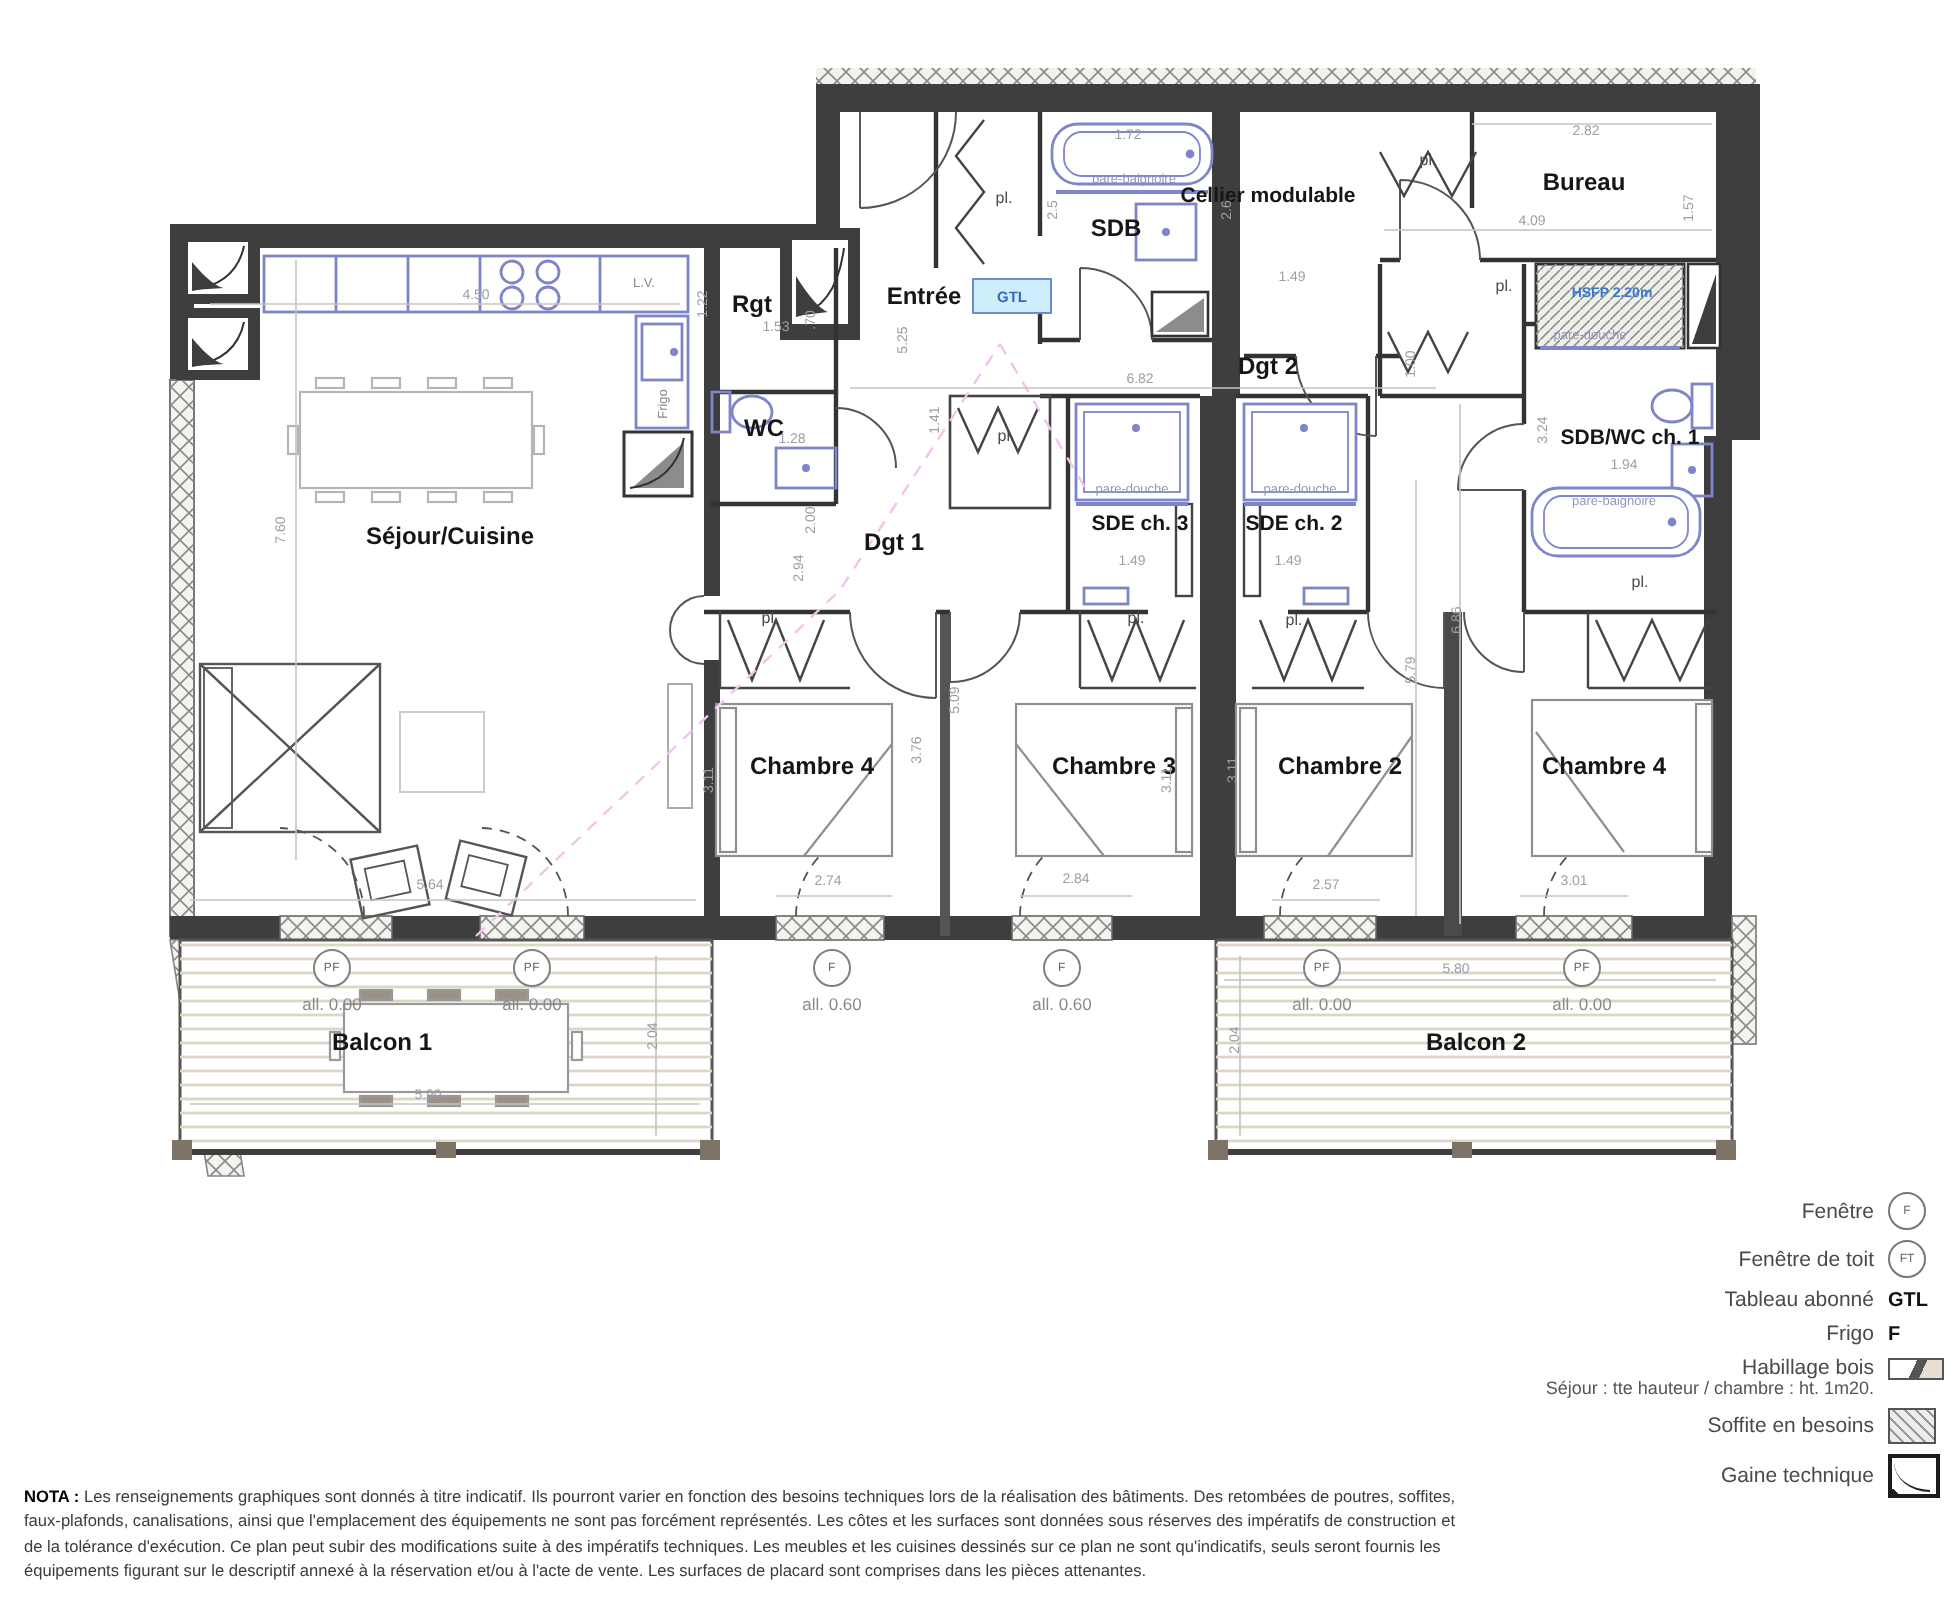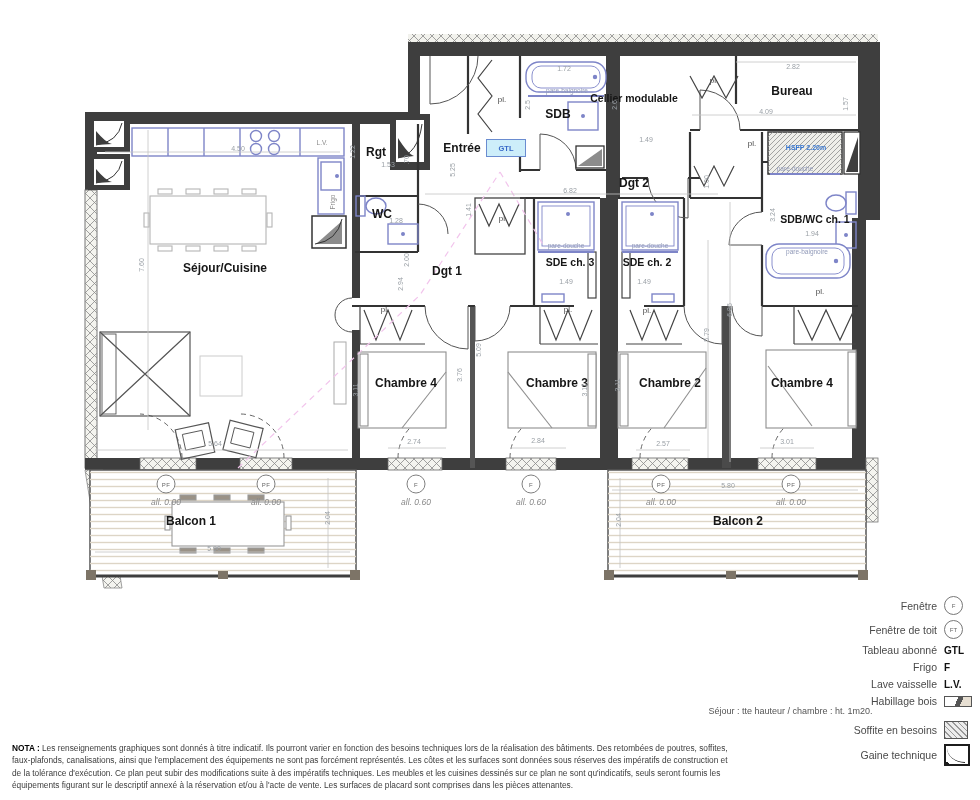--- a/index.html
+++ b/index.html
@@ -6,38 +6,38 @@
   .plan{position:relative;width:980px;height:800px;background:#fff;overflow:hidden;
         font-family:"Liberation Sans",sans-serif;}
   .plan svg{position:absolute;left:0;top:0;z-index:1;}
   .txt{position:absolute;z-index:3;white-space:nowrap;}
   .lbl{font-weight:700;font-size:12px;color:#161616;transform:translate(-50%,-50%);}
   .lbl.sm{font-size:10.5px;}
   .ann{font-size:8px;color:#4a4a4a;transform:translate(-50%,-50%);}
   .dim{font-size:7px;color:#9aa0a6;transform:translate(-50%,-50%);}
   .dim.v{transform:translate(-50%,-50%) rotate(-90deg);}
   .pare{font-size:6.5px;color:#9099b8;transform:translate(-50%,-50%);}
-  .alt{font-size:8.5px;color:#8a8a8a;transform:translate(-50%,-50%);font-style:italic;}
+  .alt{font-size:8.5px;color:#8a8a8a;transform:translate(-50%,-50%);}
   .marker{position:absolute;z-index:3;width:17px;height:17px;border:1px solid #808080;
           border-radius:50%;background:#fff;display:flex;align-items:center;justify-content:center;
           font-size:6px;color:#666;transform:translate(-50%,-50%);letter-spacing:.3px;}
   .gtl-box{position:absolute;z-index:3;width:38px;height:16px;background:#cdeefa;
            border:1px solid #6a8cd0;display:flex;align-items:center;justify-content:center;
            font-size:7.5px;font-weight:700;color:#3668c8;transform:translate(-50%,-50%);}
   .blue{font-size:7px;font-weight:700;color:#3a78d0;transform:translate(-50%,-50%);}
   .frg{font-size:6.5px;color:#8a8a8a;transform:translate(-50%,-50%) rotate(-90deg);}
   .lv{font-size:6.5px;color:#8a8a8a;transform:translate(-50%,-50%);}
   .legend{position:absolute;right:6px;top:596px;width:330px;z-index:3;}
   .leg-row{display:flex;justify-content:flex-end;align-items:center;gap:7px;margin-bottom:5px;
            font-size:10.5px;color:#4a4a4a;}
   .leg-sym{width:30px;display:flex;align-items:center;}
   .leg-circle{width:17px;height:17px;border:1px solid #777;border-radius:50%;display:flex;
               align-items:center;justify-content:center;font-size:6px;color:#666;}
   .leg-bold{font-weight:700;font-size:10px;color:#111;}
-  .leg-note{display:block;text-align:center;font-size:9px;color:#555;margin:-2px 37px 5px 0;}
+  .leg-note{display:block;text-align:right;font-size:9px;color:#555;margin:-2px 37px 5px 0;}
   .sw-wood{width:26px;height:9px;border:1px solid #555;
            background:linear-gradient(115deg,#fff 45%,#555 45%,#555 62%,#e7dfd2 62%);}
   .sw-soffite{width:22px;height:16px;border:1px solid #555;background-color:#ececec;
       background-image:repeating-linear-gradient(45deg,#9a9a9a 0,#9a9a9a 1px,transparent 1px,transparent 4px);}
   .sw-gaine{width:22px;height:18px;border:2px solid #1c1c1c;background:#fff;position:relative;}
   .sw-gaine:before{content:"";position:absolute;left:0;bottom:0;width:100%;height:100%;
       background:linear-gradient(to top right,#1c1c1c 8%,transparent 8%);}
   .sw-gaine:after{content:"";position:absolute;left:1px;bottom:1px;width:18px;height:14px;
       border-bottom:1px solid #222;border-radius:0 0 0 120%;}
   .nota{position:absolute;left:12px;top:742px;width:716px;z-index:3;font-size:8.3px;
@@ -477,26 +477,20 @@
     <span class="leg-sym">
           <span class="leg-bold">GTL</span>
         </span>
   </div>
   <div class="leg-row">
     <span>Frigo</span>
     <span class="leg-sym">
           <span class="leg-bold">F</span>
         </span>
   </div>
-  <div class="leg-row">
-    <span>Lave vaisselle</span>
-    <span class="leg-sym">
-          <span class="leg-bold">L.V.</span>
-        </span>
-  </div>
   <div class="leg-row" style="margin-bottom:1px">
     <span>Habillage bois</span>
     <span class="leg-sym">
           <span class="sw-wood"></span>
         </span>
   </div>
   <span class="leg-note">Séjour : tte hauteur / chambre : ht. 1m20.</span>
   <div class="leg-row">
     <span>Soffite en besoins</span>
     <span class="leg-sym">

